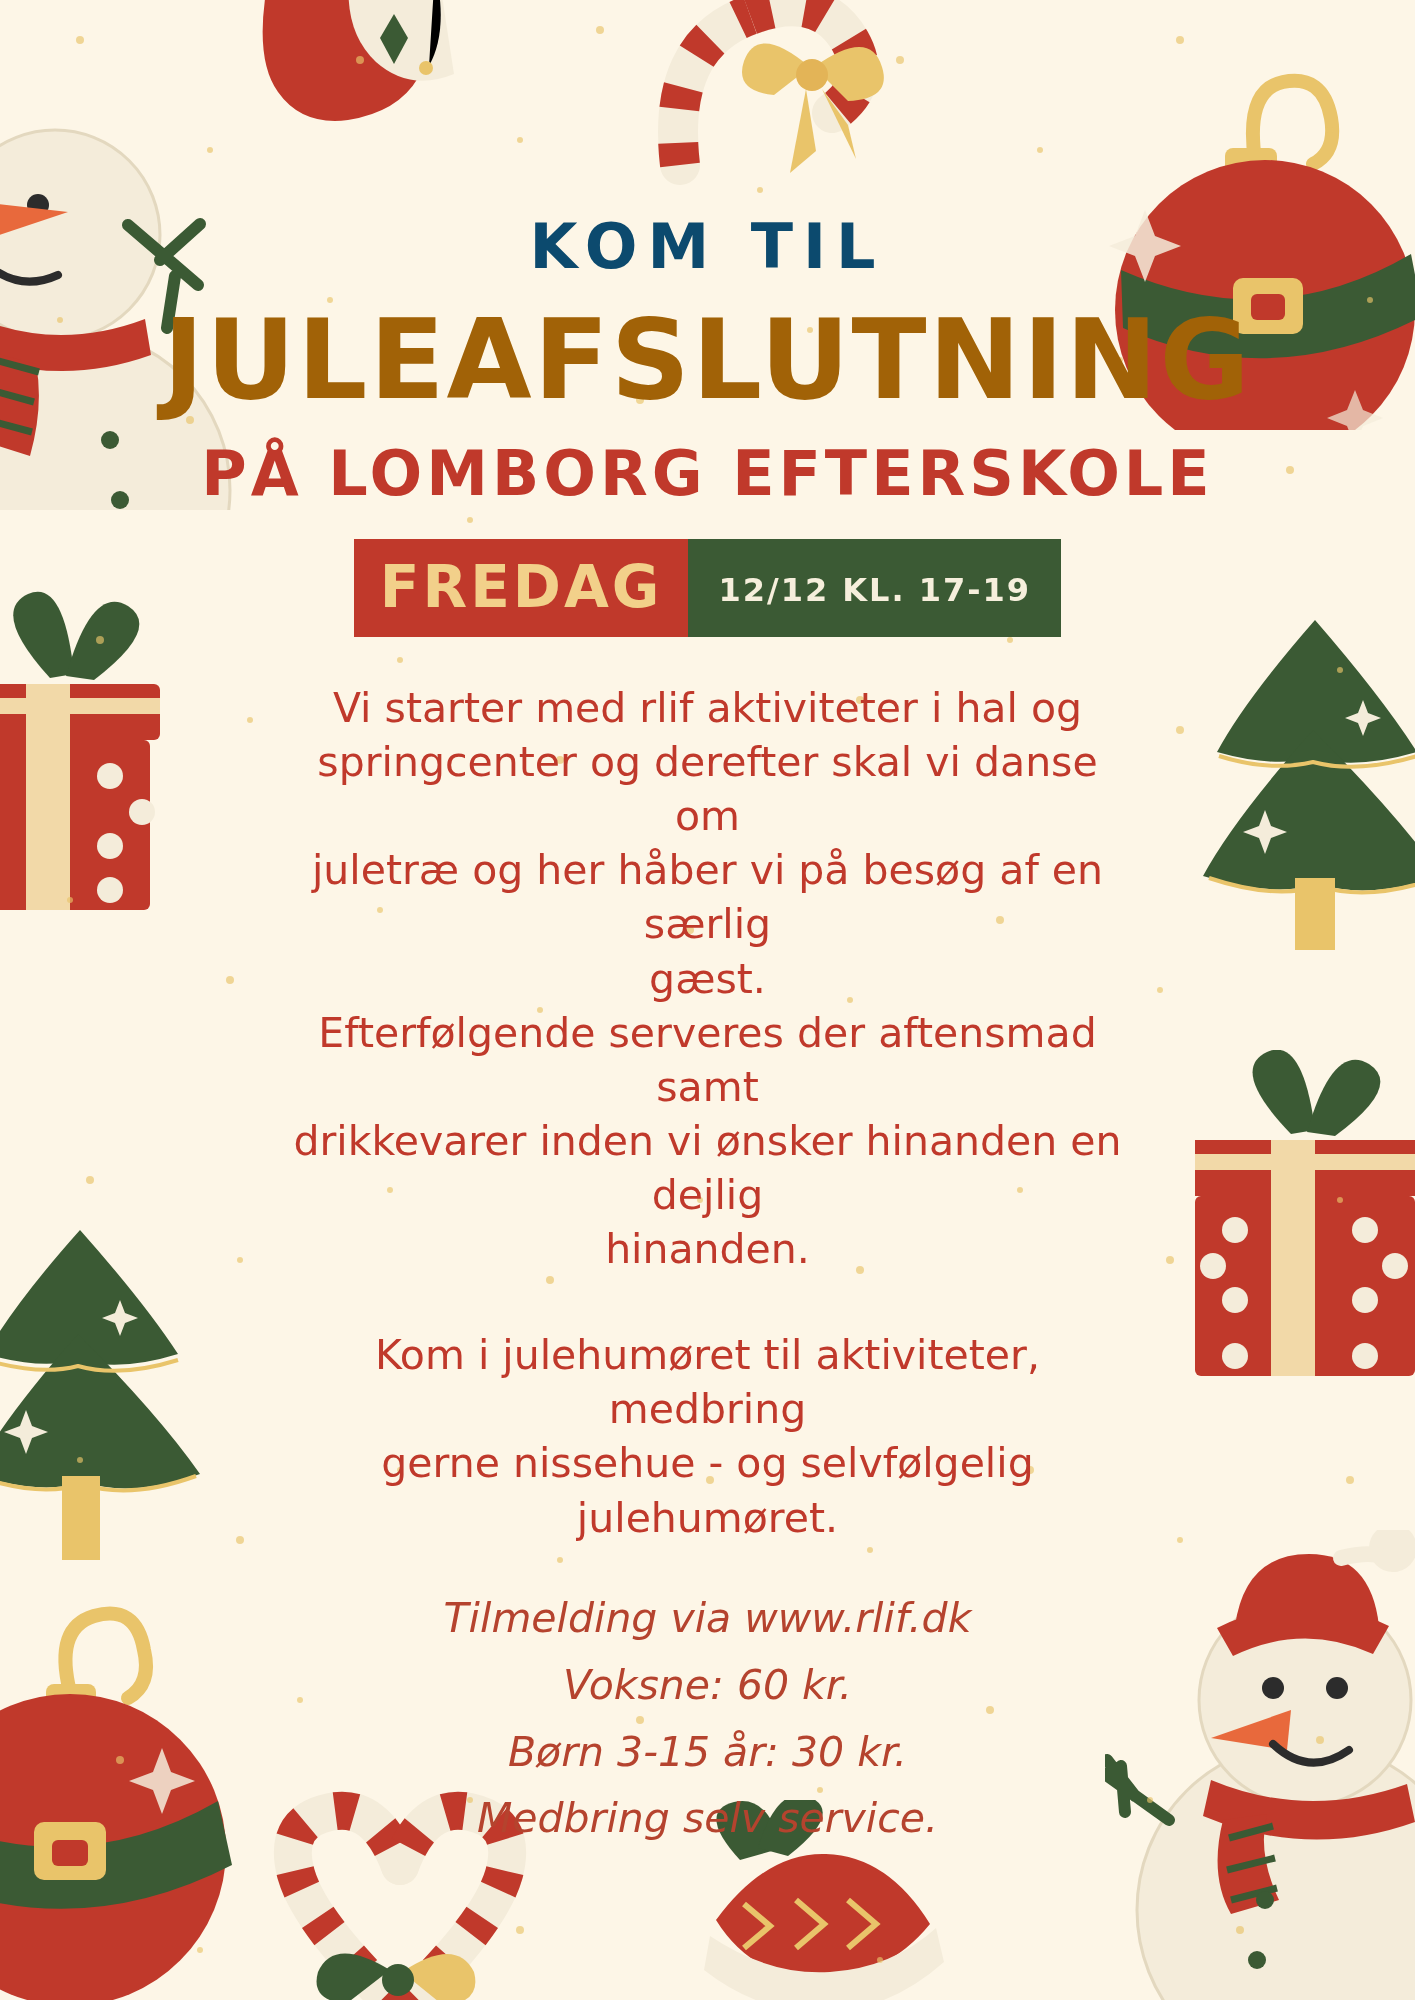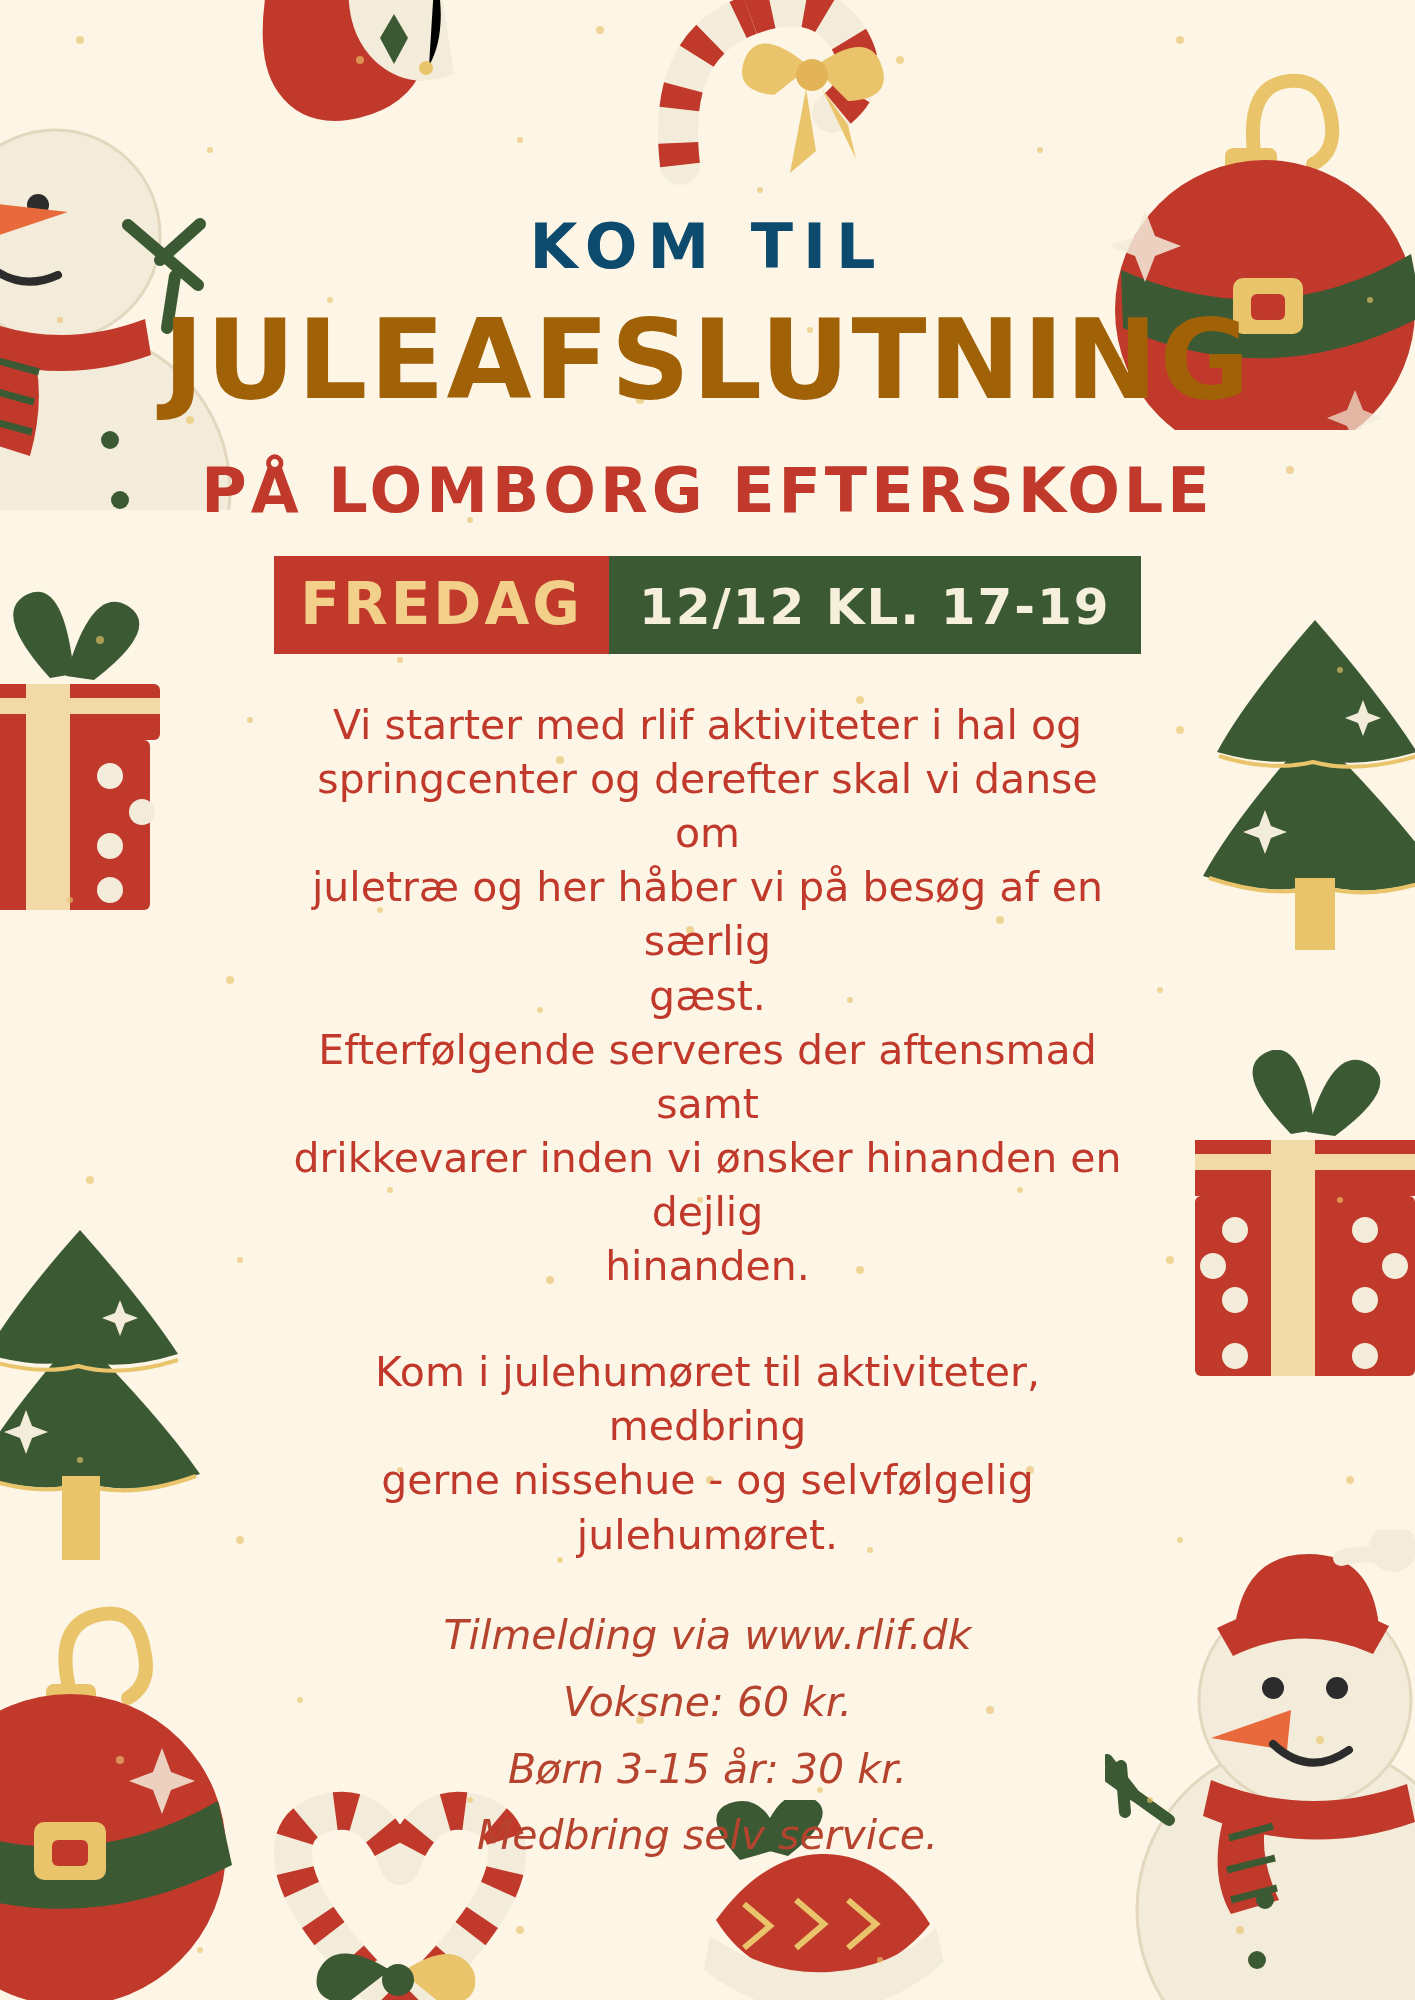--- a/index.html
+++ b/index.html
@@ -62,21 +62,21 @@
     font-size: 110px;
     font-weight: bold;
     letter-spacing: 2px;
     color: #a16207;
     text-transform: uppercase;
     line-height: 1;
     white-space: nowrap;
   }
 
   .subtitle {
-    margin-top: 45px;
+    margin-top: 28px;
     font-size: 62px;
     font-weight: bold;
     letter-spacing: 4px;
     color: #c0392b;
     text-transform: uppercase;
     line-height: 1;
   }
 
   .datebar {
     margin-top: 34px;
@@ -91,21 +91,21 @@
     font-weight: bold;
     letter-spacing: 3px;
     padding: 14px 26px 16px 26px;
     text-transform: uppercase;
     display: flex;
     align-items: center;
   }
   .datebar .time {
     background: #3b5a34;
     color: #f6efdc;
-    font-size: 50px;
+    font-size: 32px;
     font-weight: bold;
     letter-spacing: 2px;
     padding: 19px 30px 16px 30px;
     text-transform: uppercase;
     display: flex;
     align-items: center;
   }
 
   .body-text {
     margin: 44px auto 0 auto;

